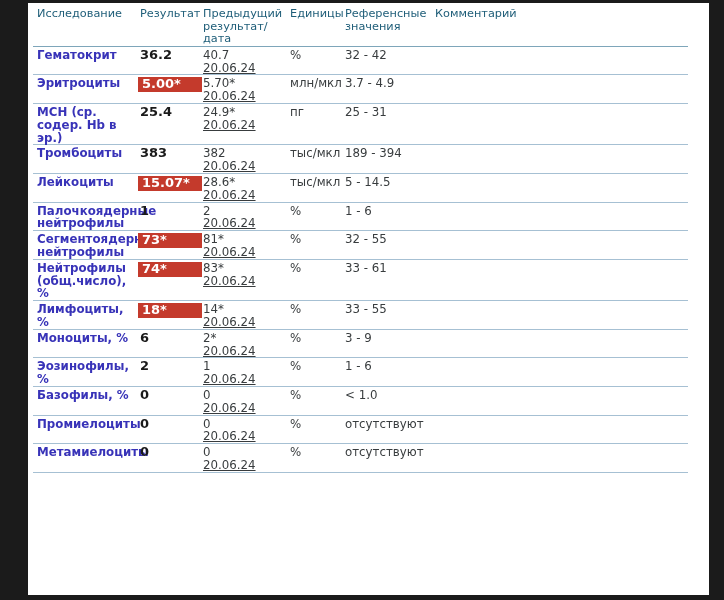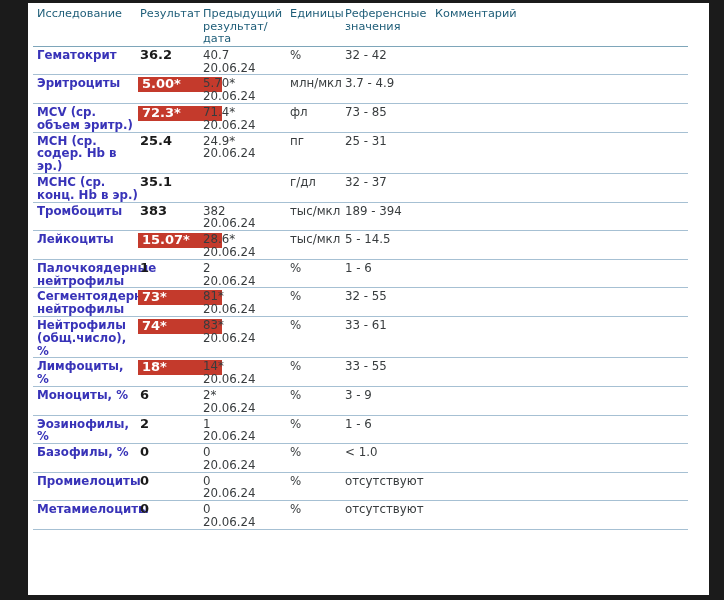--- a/index.html
+++ b/index.html
@@ -77,27 +77,27 @@
     font-weight: bold;
   }
   td.cell-result {
     font-weight: bold;
     font-size: 13px;
     color: var(--result-text, #1a1a1a);
   }
   td.cell-result .flag {
     display: inline-block;
     box-sizing: border-box;
-    width: 84px;
+    width: 64px;
     margin-left: -2px;
     padding: 1px 13px 1px 4px;
     background: var(--flag-bg, #c43a2c);
     color: var(--flag-text, #ffffff);
   }
-  .prev-date { color: var(--secondary-text, #383c3e); }
+  .prev-date { color: var(--secondary-text, #383c3e); text-decoration: underline; }
 </style>
 </head>
 <body style="--frame: #1b1b1b; --header-text: #1e5d78; --section-text: #16323c; --test-name: #3833b8; --result-text: #1a1a1a; --secondary-text: #383c3e; --divider: #a6c0d3; --divider-dark: #7ea6ba; --flag-bg: #c43a2c; --flag-text: #ffffff;">
 
 <div class="frame-bar frame-left"></div>
 <div class="frame-bar frame-right"></div>
 <div class="frame-bar frame-top"></div>
 <div class="frame-bar frame-bottom"></div>
 
 <div class="content">
@@ -141,56 +141,30 @@
     </td>
     <td class="cell-prev">
       <div>5.70*</div>
       <div class="prev-date">20.06.24</div>
     </td>
     <td class="cell-units">млн/мкл</td>
     <td class="cell-ref">3.7 - 4.9</td>
     <td class="cell-comment"></td>
   </tr>
         <tr>
-    <td class="cell-name">MCV (ср. объем эритр.)</td>
-    <td class="cell-result">
-      <span class="flag">72.3*</span>
-    </td>
-    <td class="cell-prev">
-      <div>71.4*</div>
-      <div class="prev-date">20.06.24</div>
-    </td>
-    <td class="cell-units">фл</td>
-    <td class="cell-ref">73 - 85</td>
-    <td class="cell-comment"></td>
-  </tr>
-        <tr>
     <td class="cell-name">MCH (ср. содер. Hb в эр.)</td>
     <td class="cell-result">
       <span>25.4</span>
     </td>
     <td class="cell-prev">
       <div>24.9*</div>
       <div class="prev-date">20.06.24</div>
     </td>
     <td class="cell-units">пг</td>
     <td class="cell-ref">25 - 31</td>
-    <td class="cell-comment"></td>
-  </tr>
-        <tr>
-    <td class="cell-name">MCHC (ср. конц. Hb в эр.)</td>
-    <td class="cell-result">
-      <span>35.1</span>
-    </td>
-    <td class="cell-prev">
-      <div></div>
-      <div class="prev-date"></div>
-    </td>
-    <td class="cell-units">г/дл</td>
-    <td class="cell-ref">32 - 37</td>
     <td class="cell-comment"></td>
   </tr>
         <tr>
     <td class="cell-name">Тромбоциты</td>
     <td class="cell-result">
       <span>383</span>
     </td>
     <td class="cell-prev">
       <div>382</div>
       <div class="prev-date">20.06.24</div>

